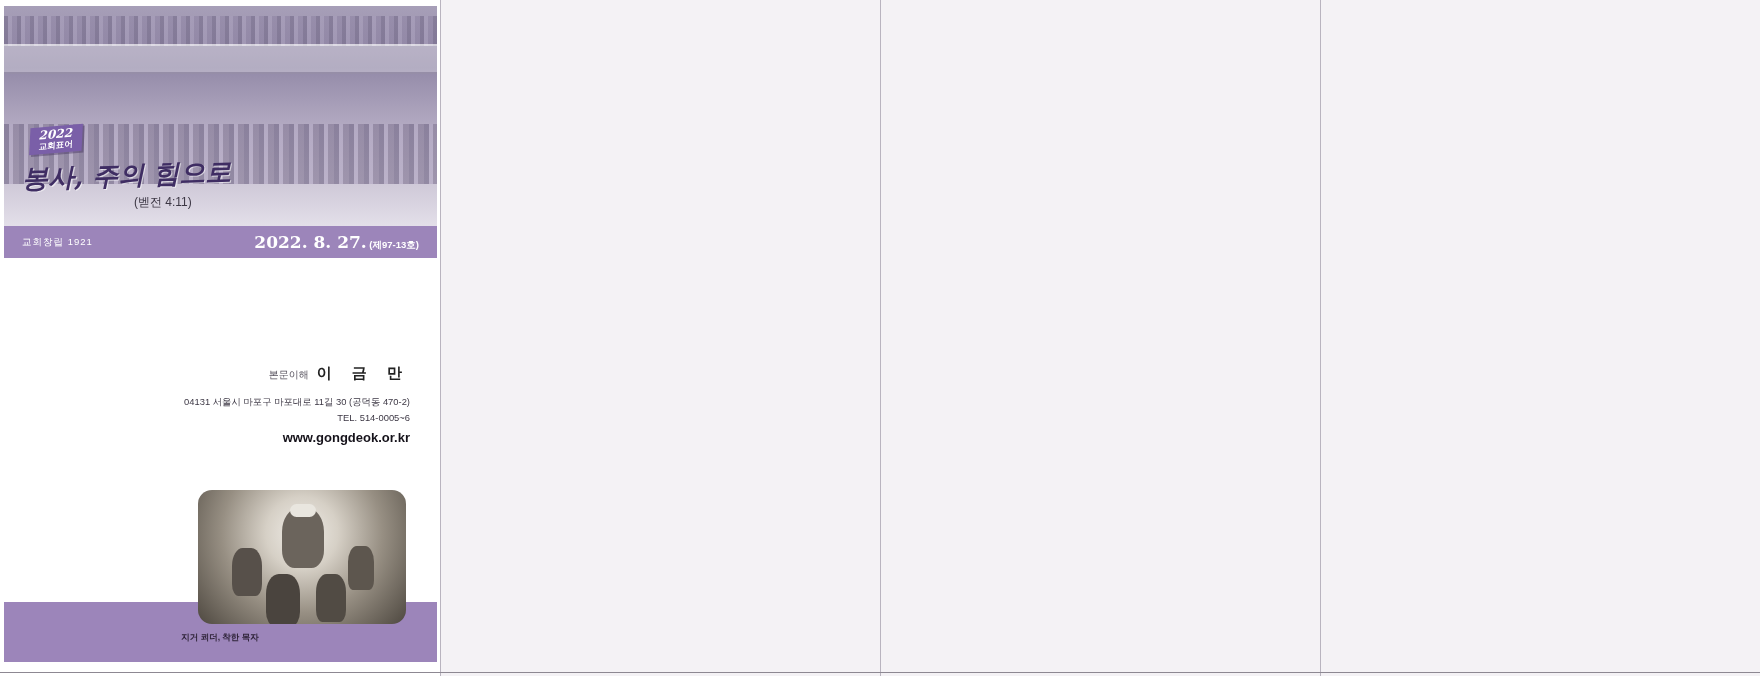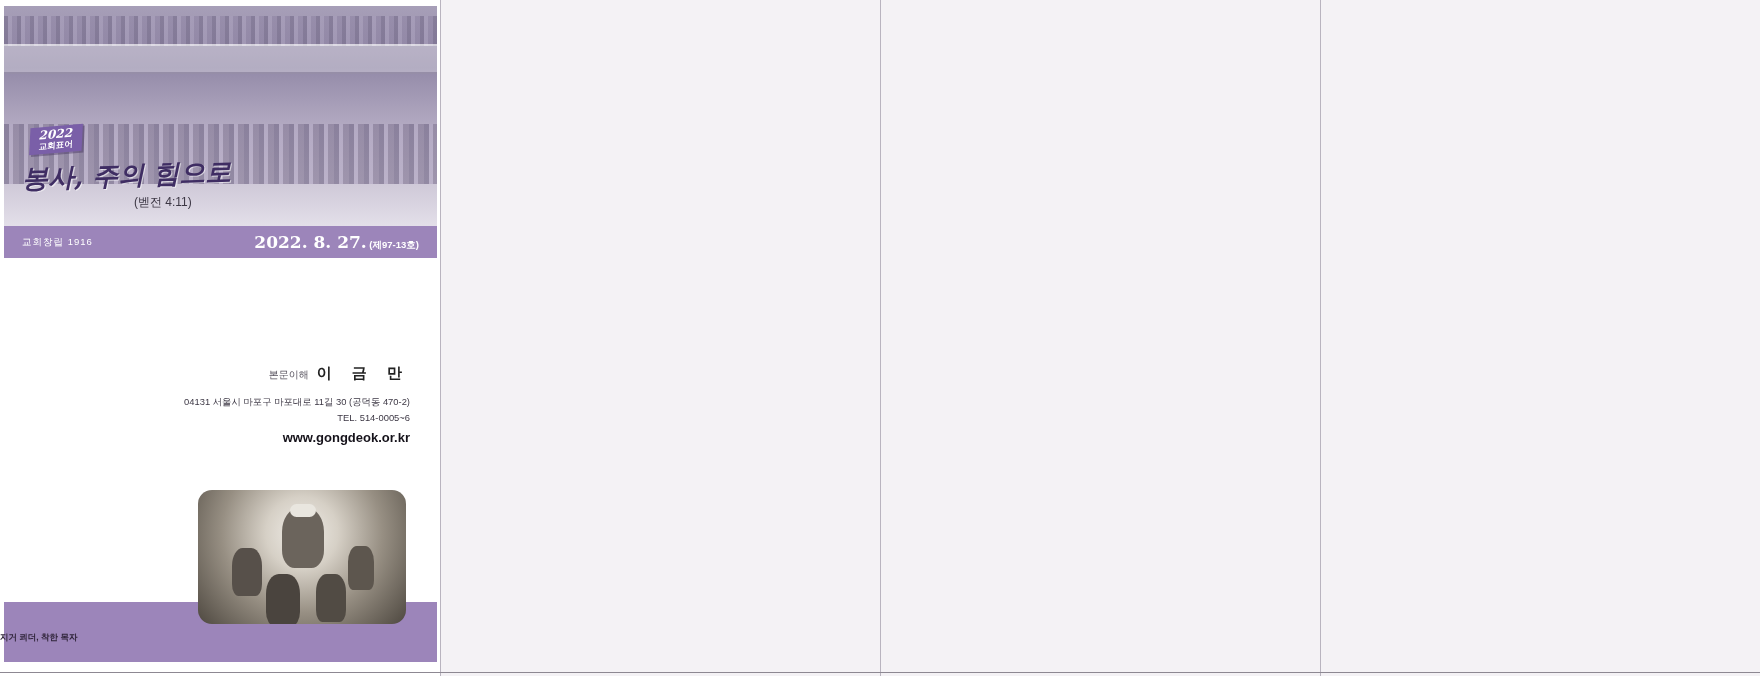--- a/index.html
+++ b/index.html
@@ -107,21 +107,21 @@
   .pastor{position:absolute;right:30px;top:364px;font-size:10px;color:#55505c;}
   .pastor .name{font-size:15px;font-weight:700;color:#222;letter-spacing:8px;margin-left:8px;}
   .caddr{position:absolute;right:30px;top:394px;text-align:right;font-size:9.4px;color:#3c3744;line-height:1.75;}
   .cweb{font-size:13px;font-weight:800;color:#15121a;}
   .motto{position:absolute;left:0;right:0;top:468px;text-align:center;font:700 12.8px "Liberation Serif",serif;color:#4d2f86;letter-spacing:1px;}
   .cpband{position:absolute;left:4px;right:3px;top:602px;height:60px;background:#9c85ba;}
   .art{position:absolute;left:198px;top:490px;width:208px;height:134px;border-radius:14px;z-index:2;overflow:hidden;
        background:radial-gradient(circle at 50% 32%,#f0ede8 0%,#d6d0c6 26%,#978f83 58%,#4e4840 100%);}
   .art .fig{position:absolute;left:84px;top:18px;width:42px;height:60px;border-radius:40% 40% 30% 30%;background:#6b645c;box-shadow:-56px 34px 0 -6px #57504a,58px 30px 0 -8px #5d564e,-20px 62px 0 -4px #4a443e,28px 60px 0 -6px #514b44;}
   .art .lamb{position:absolute;left:92px;top:14px;width:26px;height:13px;border-radius:7px;background:#e9e6df;}
-  .art-cap{position:absolute;left:0;right:0;top:632px;text-align:left;font-size:8.5px;color:#2e2338;font-weight:700;z-index:3;}
+  .art-cap{position:absolute;left:0;right:0;top:632px;text-align:center;font-size:8.5px;color:#2e2338;font-weight:700;z-index:3;}
 </style>
 </head>
 <body>
 
 <div class="page">
 
   <div class="panel" id="p06">
     <div class="frame">
       <div class="pg-head">
         <span class="pg-no">06</span>
@@ -401,21 +401,21 @@
       <div class="crowd"></div>
       <div class="floor"></div>
     </div>
     <div class="badge">
       <div class="b1">2022</div>
       <div class="b2">교회표어</div>
     </div>
     <div class="calli">봉사, 주의 힘으로</div>
     <div class="calli-ref">(벧전 4:11)</div>
     <div class="cband">
-      <span class="cband-left">교회창립  1916</span>
+      <span class="cband-left">교회창립  1921</span>
       <span class="cband-right"><span>2022. 8. 27.</span><span class="small"> (제97-13호)</span></span>
     </div>
     <div class="pastor"><span>본문이해</span><span class="name">이 금 만</span></div>
     <div class="caddr">
       <div>04131 서울시 마포구 마포대로 11길 30 (공덕동 470-2)</div>
       <div>TEL. 514-0005~6</div>
       <div class="cweb">www.gongdeok.or.kr</div>
     </div>
     <div class="cpband"></div>
     <div class="art">

